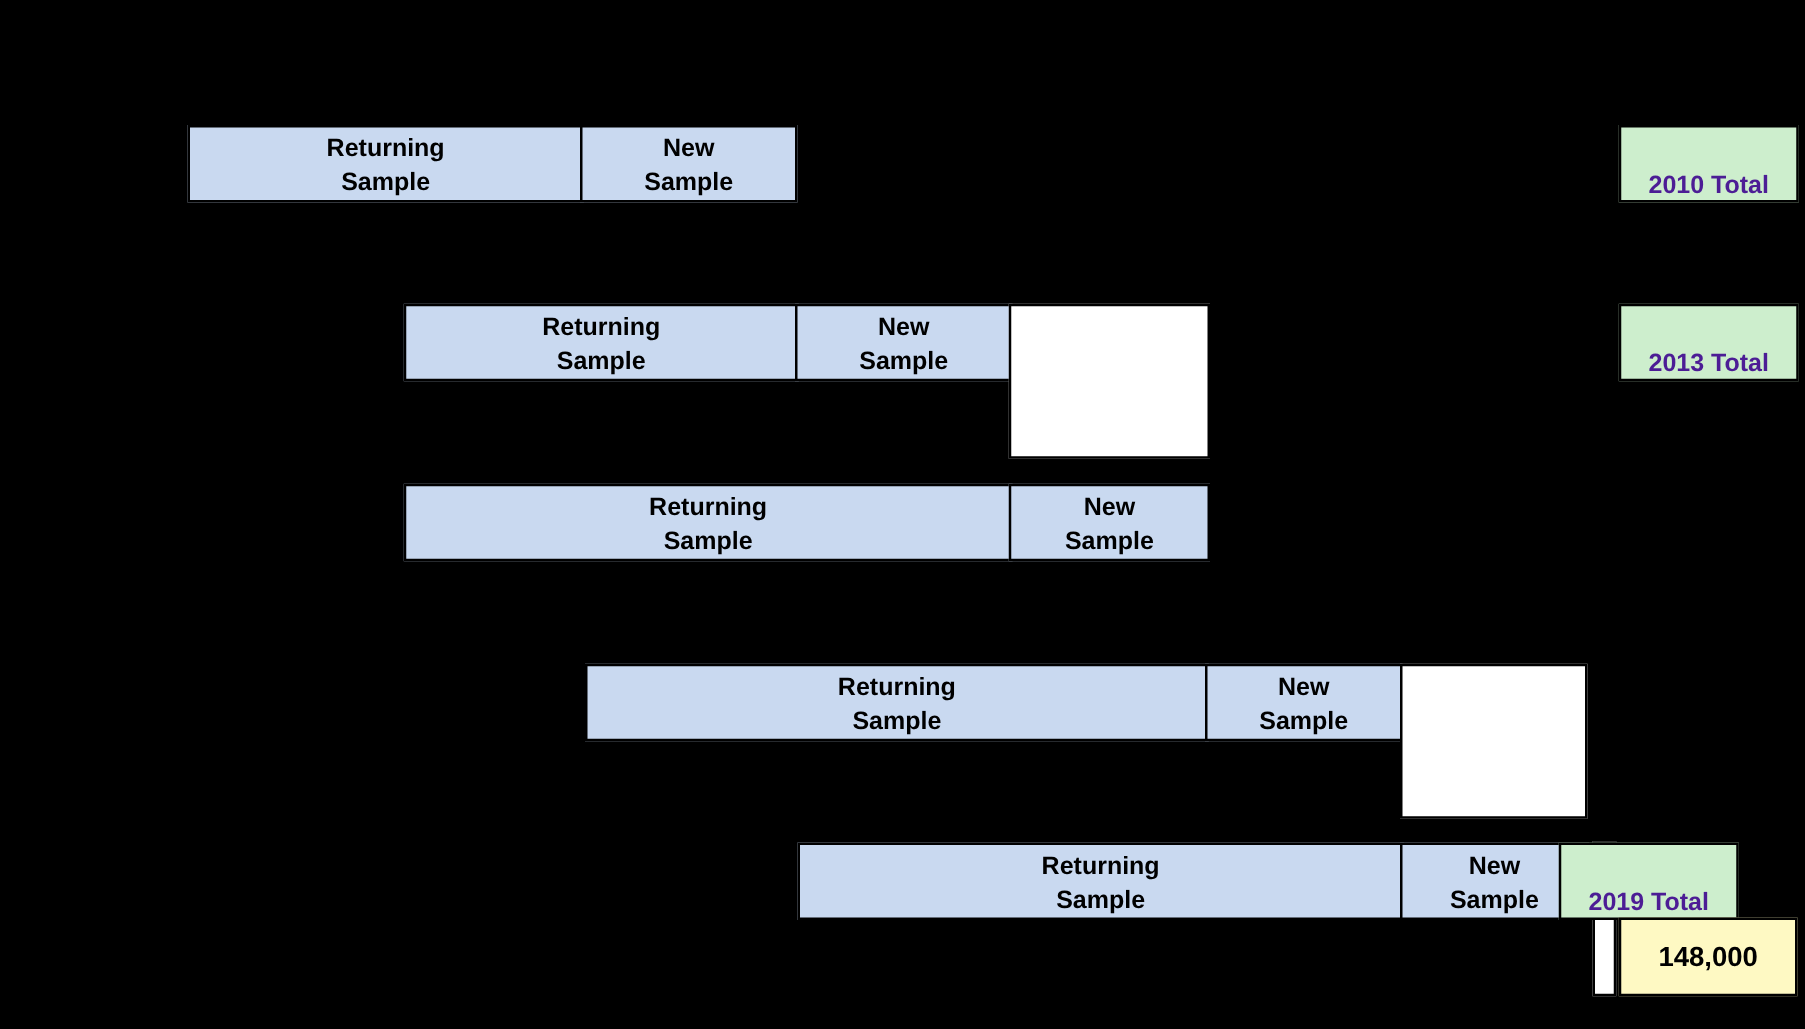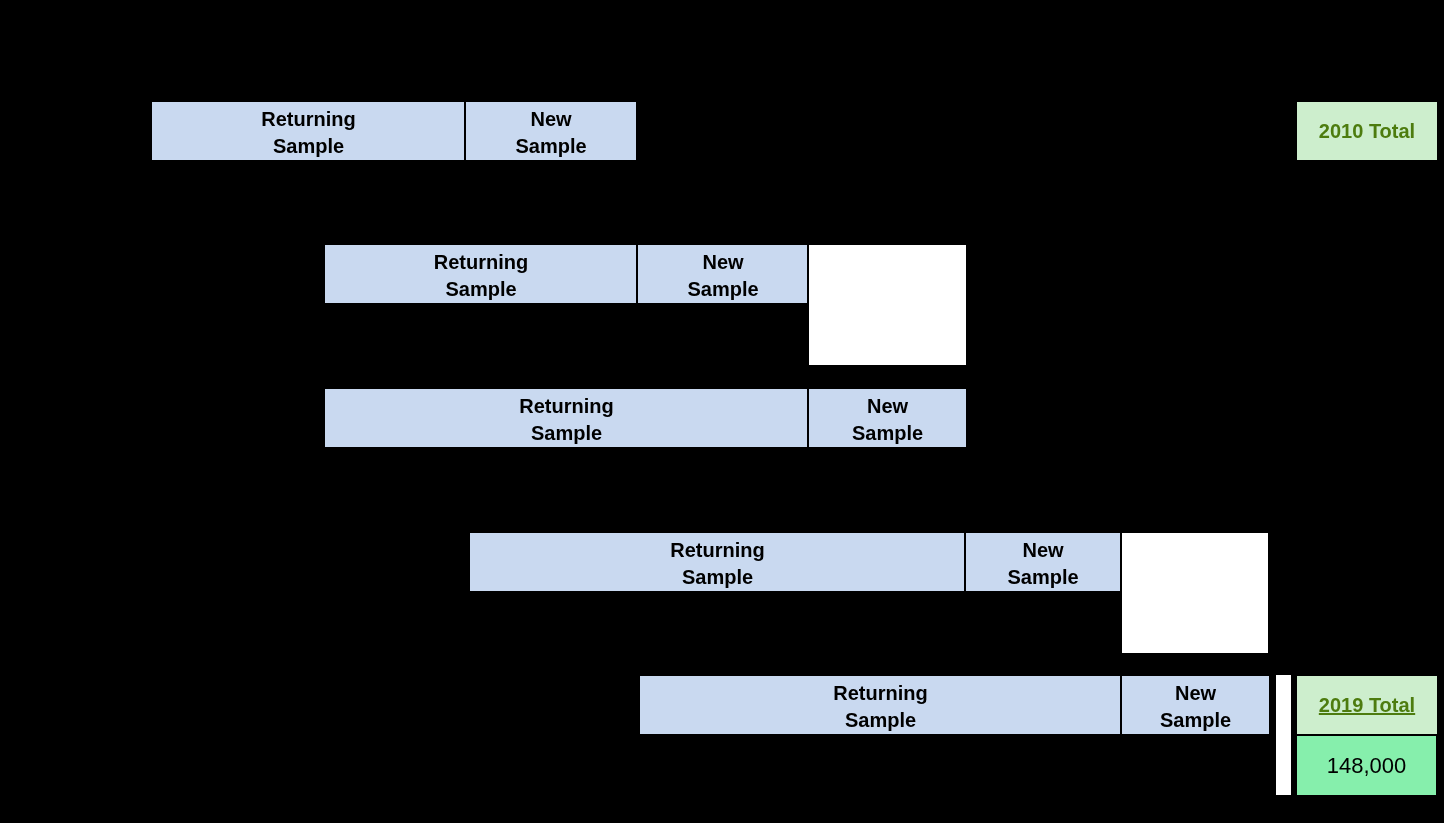--- a/index.html
+++ b/index.html
@@ -35,36 +35,36 @@
     box-sizing: border-box;
     background: #ffffff;
     border: 2px solid #000000;
   }
   .totalbox {
     position: absolute;
     box-sizing: border-box;
     background: #cdeecd;
     border: 2px solid #000000;
     display: flex;
-    align-items: center;
+    align-items: flex-end;
     justify-content: center;
-    color: #4d7c0f;
+    color: #4c1d95;
     font-weight: bold;
     font-size: 20px;
   }
   .grandbox {
     position: absolute;
     box-sizing: border-box;
-    background: #86efac;
+    background: #fef9c3;
     border: 2px solid #000000;
     display: flex;
     align-items: center;
     justify-content: center;
     color: #000000;
-    font-weight: normal;
+    font-weight: bold;
     font-size: 22px;
   }
 
   
   .r2010-ret { left:150px; top:100px; width:317px; height:62px; }
   .r2010-new { left:464px; top:100px; width:174px; height:62px; }
   
   .r2013-ret { left:323px; top:243px; width:316px; height:62px; }
   .r2013-new { left:636px; top:243px; width:174px; height:62px; }
   .r2013-white { left:807px; top:243px; width:161px; height:124px; }
@@ -77,21 +77,21 @@
   .r2017-white { left:1120px; top:531px; width:150px; height:124px; }
   
   .r2019-ret { left:638px; top:674px; width:485px; height:62px; }
   .r2019-new { left:1120px; top:674px; width:151px; height:62px; }
   .r2019-strip { left:1274px; top:673px; width:19px; height:124px; }
   
   .t2010 { left:1295px; top:100px; width:144px; height:62px; }
   .t2013 { left:1295px; top:243px; width:144px; height:62px; }
   .t2015 { left:1295px; top:387px; width:144px; height:62px; }
   .t2017 { left:1295px; top:531px; width:144px; height:62px; }
-  .t2019 { left:1295px; top:674px; width:144px; height:62px;text-decoration:underline; }
+  .t2019 { left:1247px; top:674px; width:144px; height:62px; }
   .gtotal { left:1295px; top:734px; width:143px; height:63px; }
 </style>
 </head>
 <body>
 
 <div id="canvas">
 
   <div class="bar r2010-ret">
     <span>Returning</span>
     <span>Sample</span>
@@ -136,20 +136,23 @@
   </div>
   <div class="bar r2019-new">
     <span>New</span>
     <span>Sample</span>
   </div>
   <div class="whitebox r2019-strip"></div>
 
   <div class="totalbox t2010">
     <span>2010 Total</span>
   </div>
+  <div class="totalbox t2013">
+    <span>2013 Total</span>
+  </div>
   <div class="totalbox t2019">
     <span>2019 Total</span>
   </div>
 
   <div class="grandbox gtotal">
     <span>148,000</span>
   </div>
 
 </div>
 

